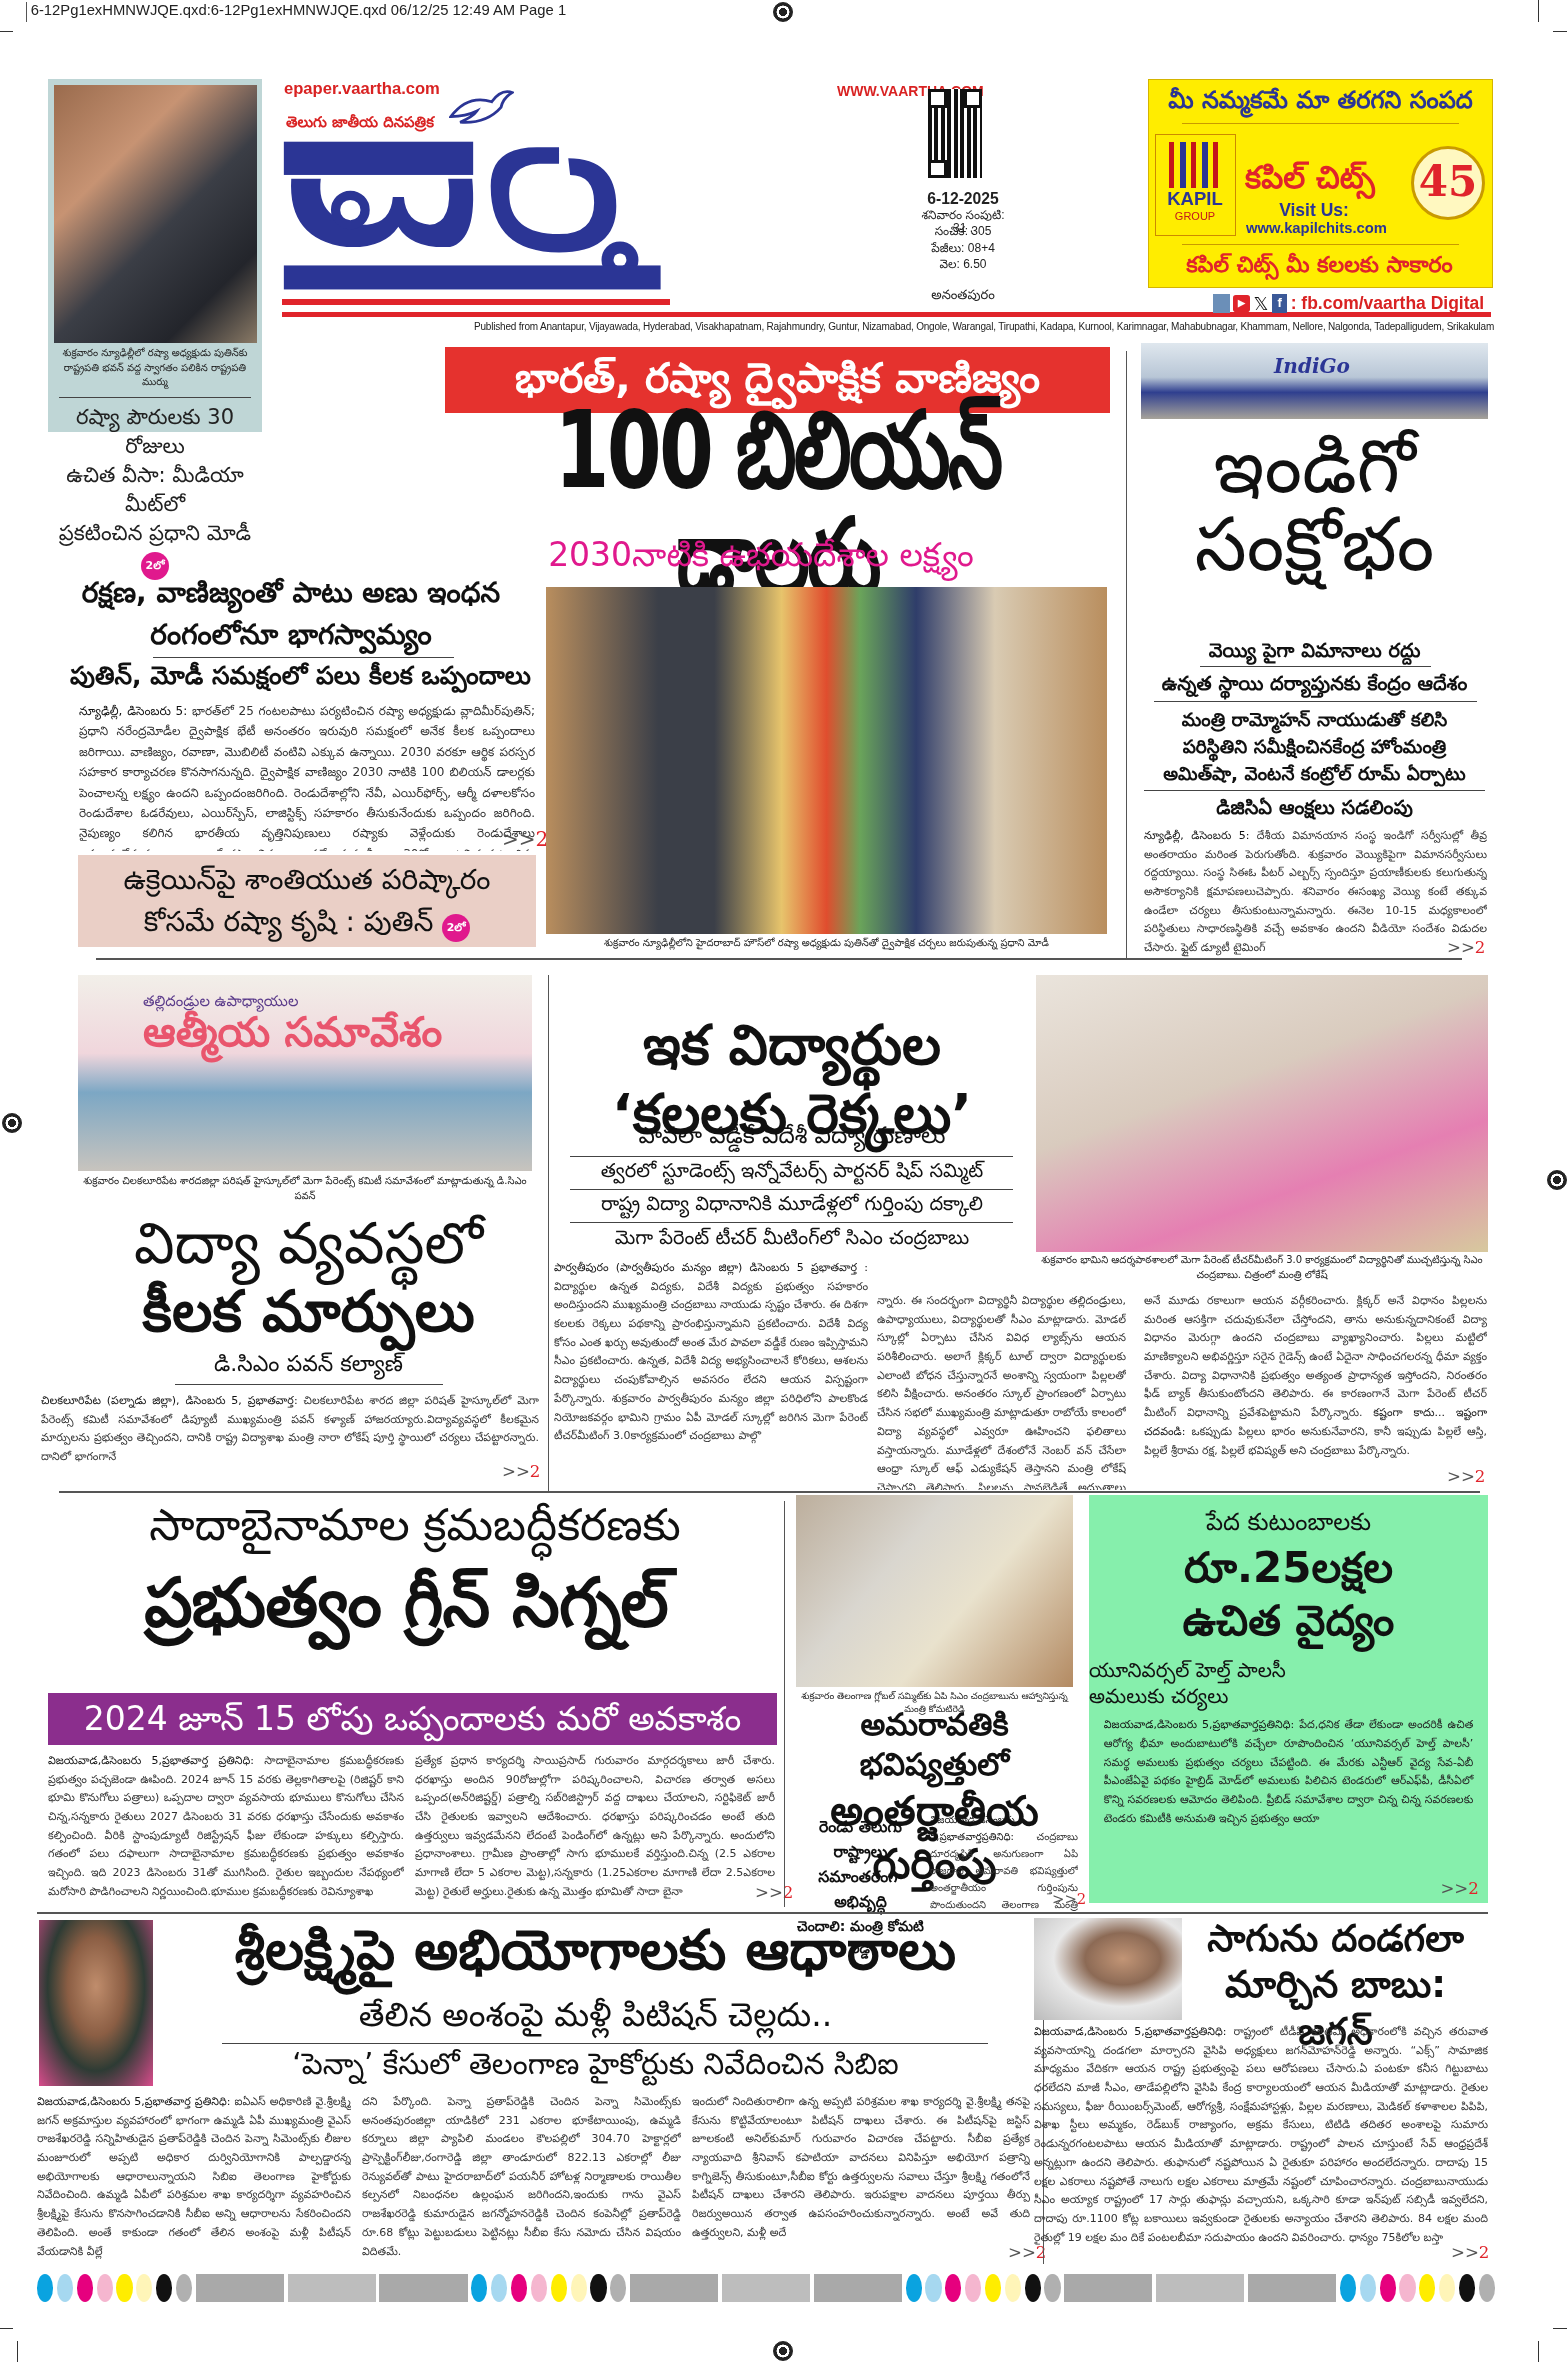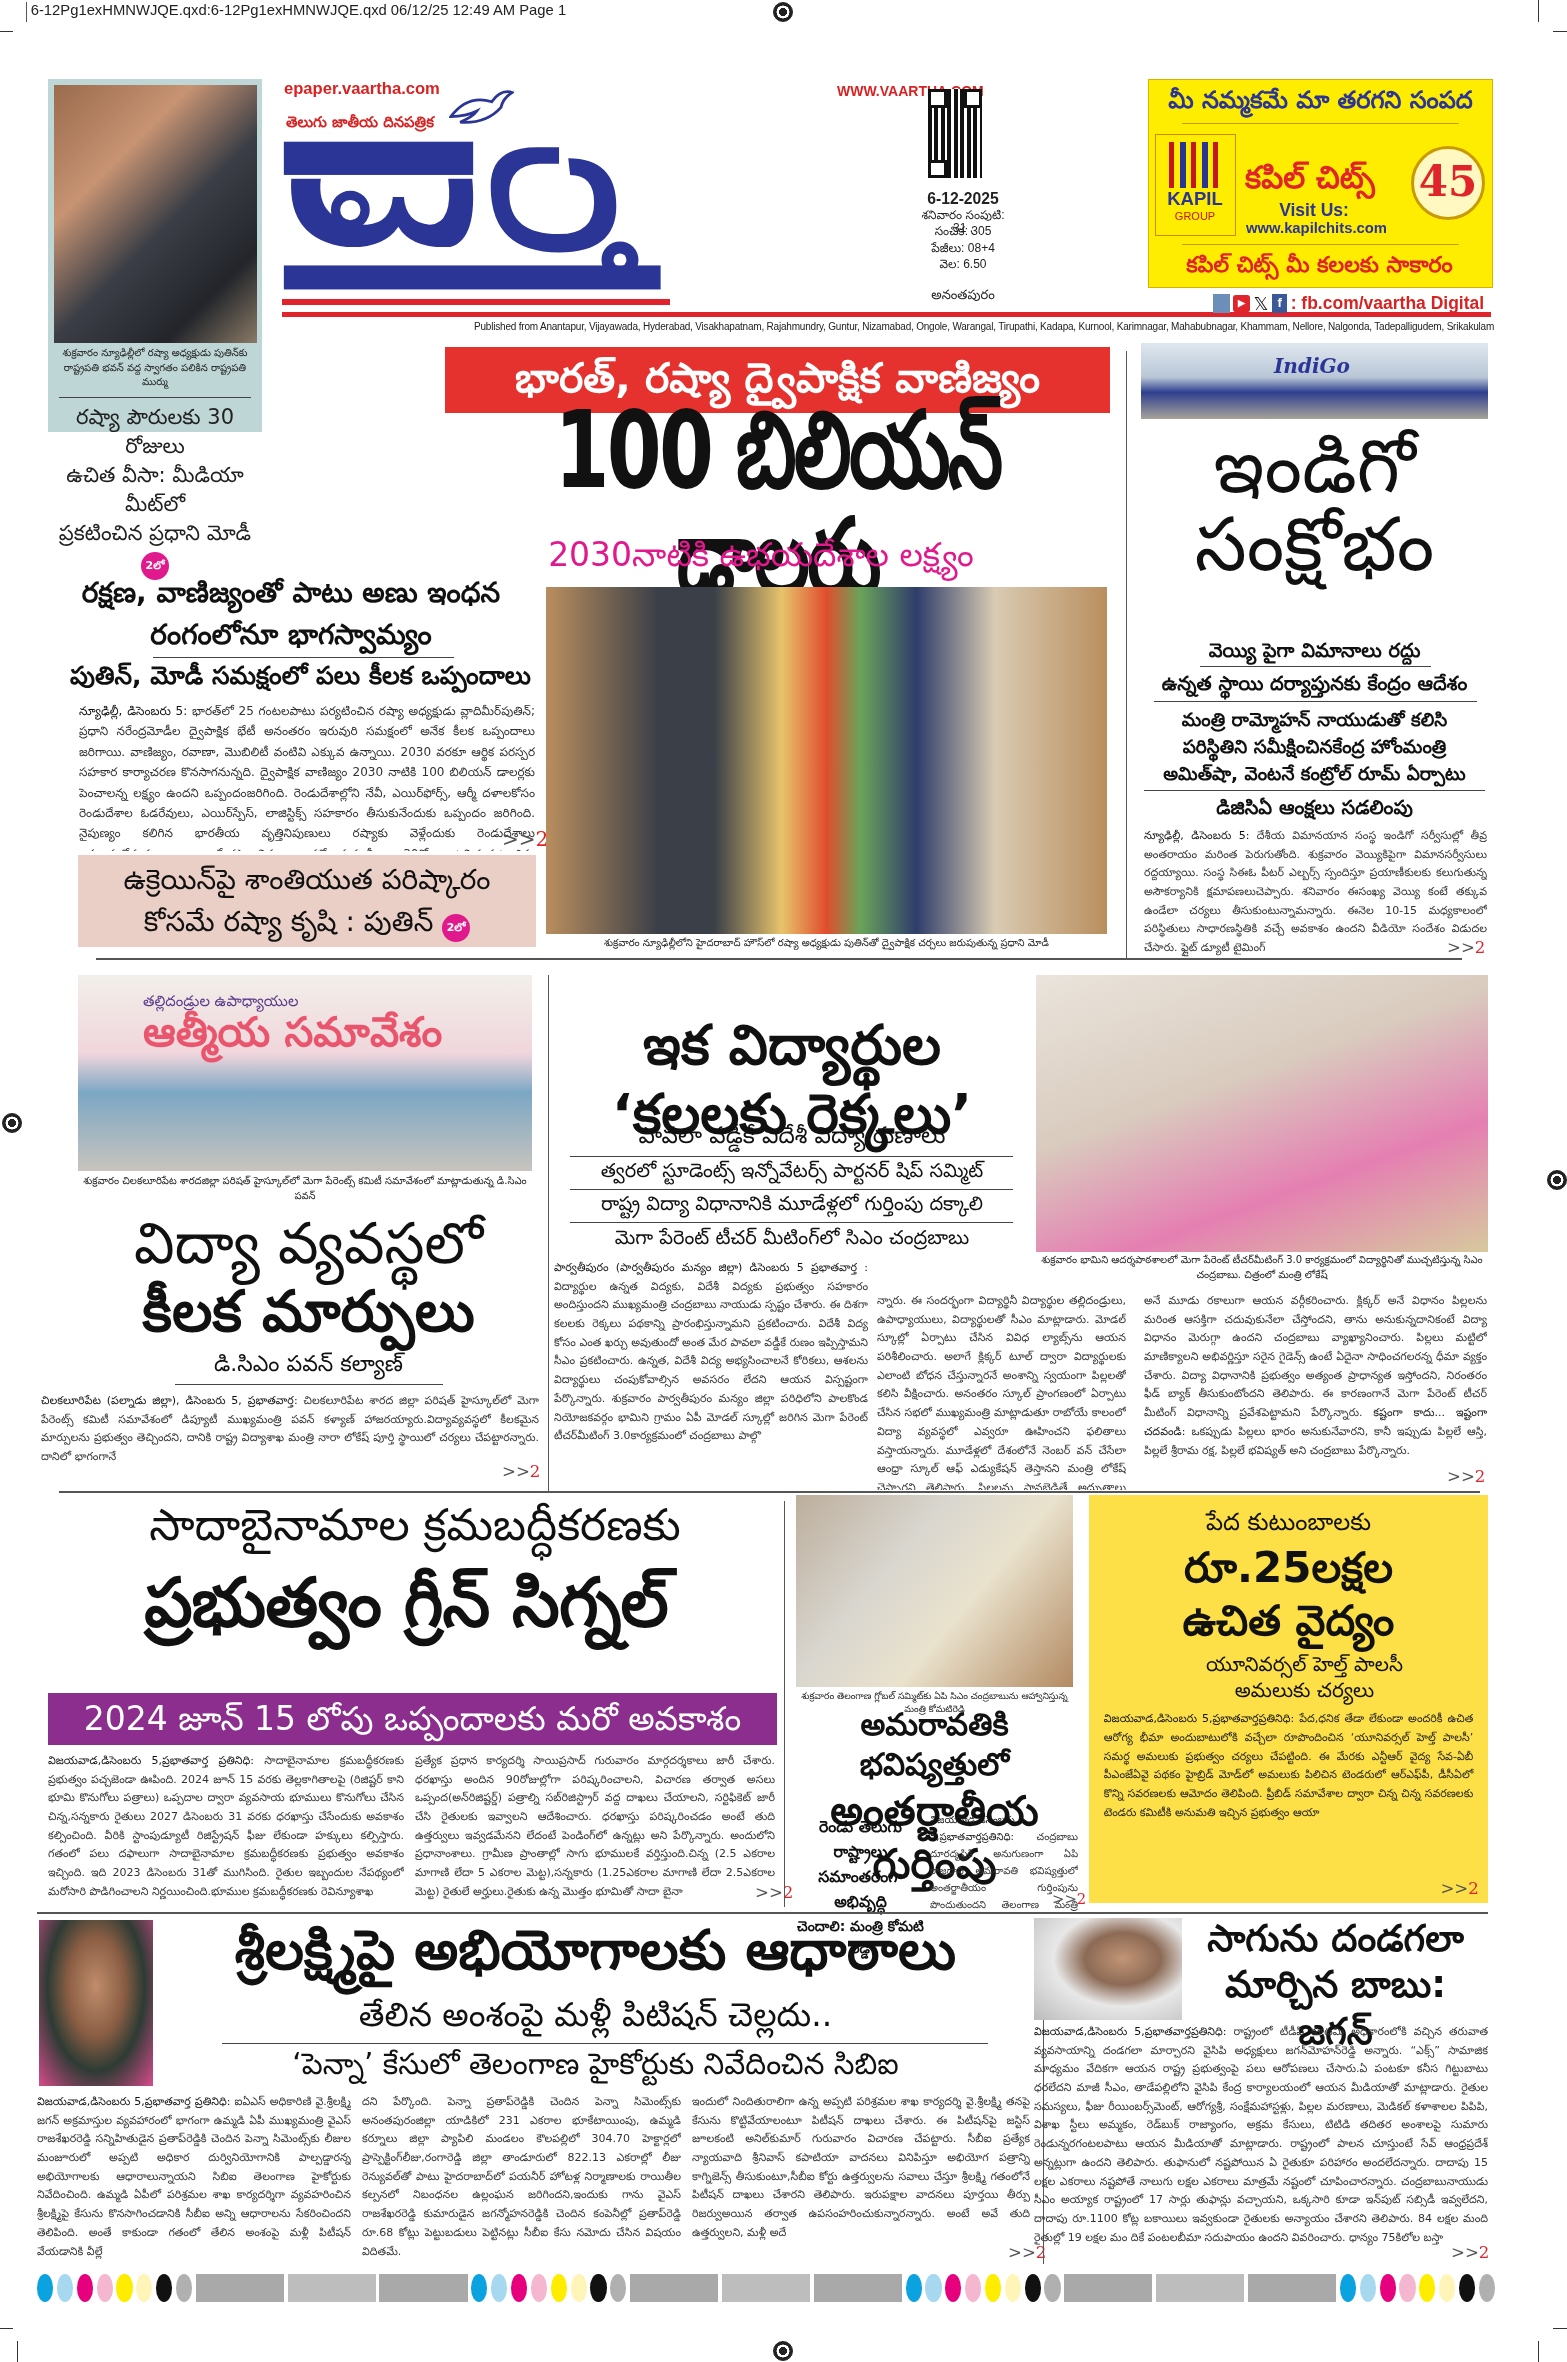--- a/index.html
+++ b/index.html
@@ -36,21 +36,21 @@
   .red-banner { background: #e5322e; color: #fff; font-size: 41px; font-weight: bold; text-align: center; line-height: 63px; }
   .hl-huge { font-size: 79px; font-weight: 900; letter-spacing: -2.8px; text-align: center; color: #111; line-height: 1; transform: scaleY(1.35); }
   .magenta { color: #e0198d; font-size: 33px; text-align: center; }
   .hl { font-weight: bold; color: #111; text-align: center; }
   .body-text { font-size: 12px; color: #333; line-height: 1.7; text-align: justify; }
   .dateline { font-weight: normal; color: #111; }
   .more { color: #555; font-family: "DejaVu Serif", serif; font-size: 20px; }
   .more .n { color: #e0242b; }
   .badge2 { display: inline-block; width: 33px; height: 33px; border-radius: 50%; background: #e0198d; color: #fff; font-weight: bold; font-size: 16.6px; text-align: center; line-height: 33px; }
   .pink-box { background: #eacfc6; }
-  .blue-box { background: #fde047; }
+  .blue-box { background: #86efac; }
   .purple-bar { background: #8b2e8d; color: #fff; font-size: 35px; text-align: center; }
   .rule { background: #555; height: 1.8px; }
   .vrule { background: #555; width: 1.8px; }
 
   .colorbar { display: flex; align-items: center; gap: 3.7px; }
   .dot { width: 22px; height: 28px; border-radius: 50%; }
   .greybar { height: 28px; }
 </style>
 </head>
 <body>
@@ -332,21 +332,21 @@
   <span>చంద్రబాబు దూరదృష్టికి అనుగుణంగా ఏపి రాజధాని అమరావతి భవిష్యత్తులో అంతర్జాతీయం గుర్తింపును పొందుతుందని తెలంగాణ మంత్రి కోమటిరెడ్డి వెంకటరెడ్డి వ్యాఖ్యానించారు. రాజకీయాల్లో అనేకంఉంటాయి, అవి ఎన్నిక</span>
 </div>
 <div class="abs more" style="left:1052px; top:1890px; font-size:14.8px;">&gt;&gt;<span class="n">2</span></div>
 
 <div class="abs blue-box" style="left:1089px; top:1495px; width:399px; height:408px;">
   <div style="text-align:center; font-size:24px; padding-top:13px; color:#111;">పేద కుటుంబాలకు</div>
   <div style="text-align:center; font-size:42px; font-weight:bold; color:#111; line-height:1.25;">
     <div>రూ.25లక్షల</div>
     <div>ఉచిత వైద్యం</div>
   </div>
-  <div style="text-align:center; font-size:20px; color:#111; line-height:1.3; margin-top:4px;padding-left:32px;">
+  <div style="text-align:left; font-size:20px; color:#111; line-height:1.3; margin-top:10px;">
     <div>యూనివర్సల్ హెల్త్ పాలసీ</div>
     <div>అమలుకు చర్యలు</div>
   </div>
   <div class="body-text" style="padding:7.4px 14.8px 0; height:172px; overflow:hidden; font-size:11px; color:#222;">
     <span class="dateline">విజయవాడ,డిసెంబరు 5,ప్రభాతవార్తప్రతినిధి:</span>
     <span>పేద,ధనిక తేడా లేకుండా అందరికీ ఉచిత ఆరోగ్య భీమా అందుబాటులోకి వచ్చేలా రూపొందించిన ‘యూనివర్సల్ హెల్త్ పాలసీ’ సమర్థ అమలుకు ప్రభుత్వం చర్యలు చేపట్టింది. ఈ మేరకు ఎన్టీఆర్ వైద్య సేవ-ఏబీ పీఎంజేఏవై పథకం హైబ్రిడ్ మోడ్‌లో అమలుకు పిలిచిన టెండరులో ఆర్ఎఫ్‌పీ, డీసీఏలో కొన్ని సవరణలకు ఆమోదం తెలిపింది. ప్రీబిడ్ సమావేశాల ద్వారా చిన్న చిన్న సవరణలకు టెండరు కమిటీకి అనుమతి ఇచ్చిన ప్రభుత్వం ఆయా</span>
   </div>
   <div class="more" style="position:absolute; right:9.2px; bottom:5.5px; font-size:16.6px;">&gt;&gt;<span class="n">2</span></div>
 </div>
 <div class="abs rule" style="left:37px; top:1912px; width:1451px; height:1.8px;"></div>

